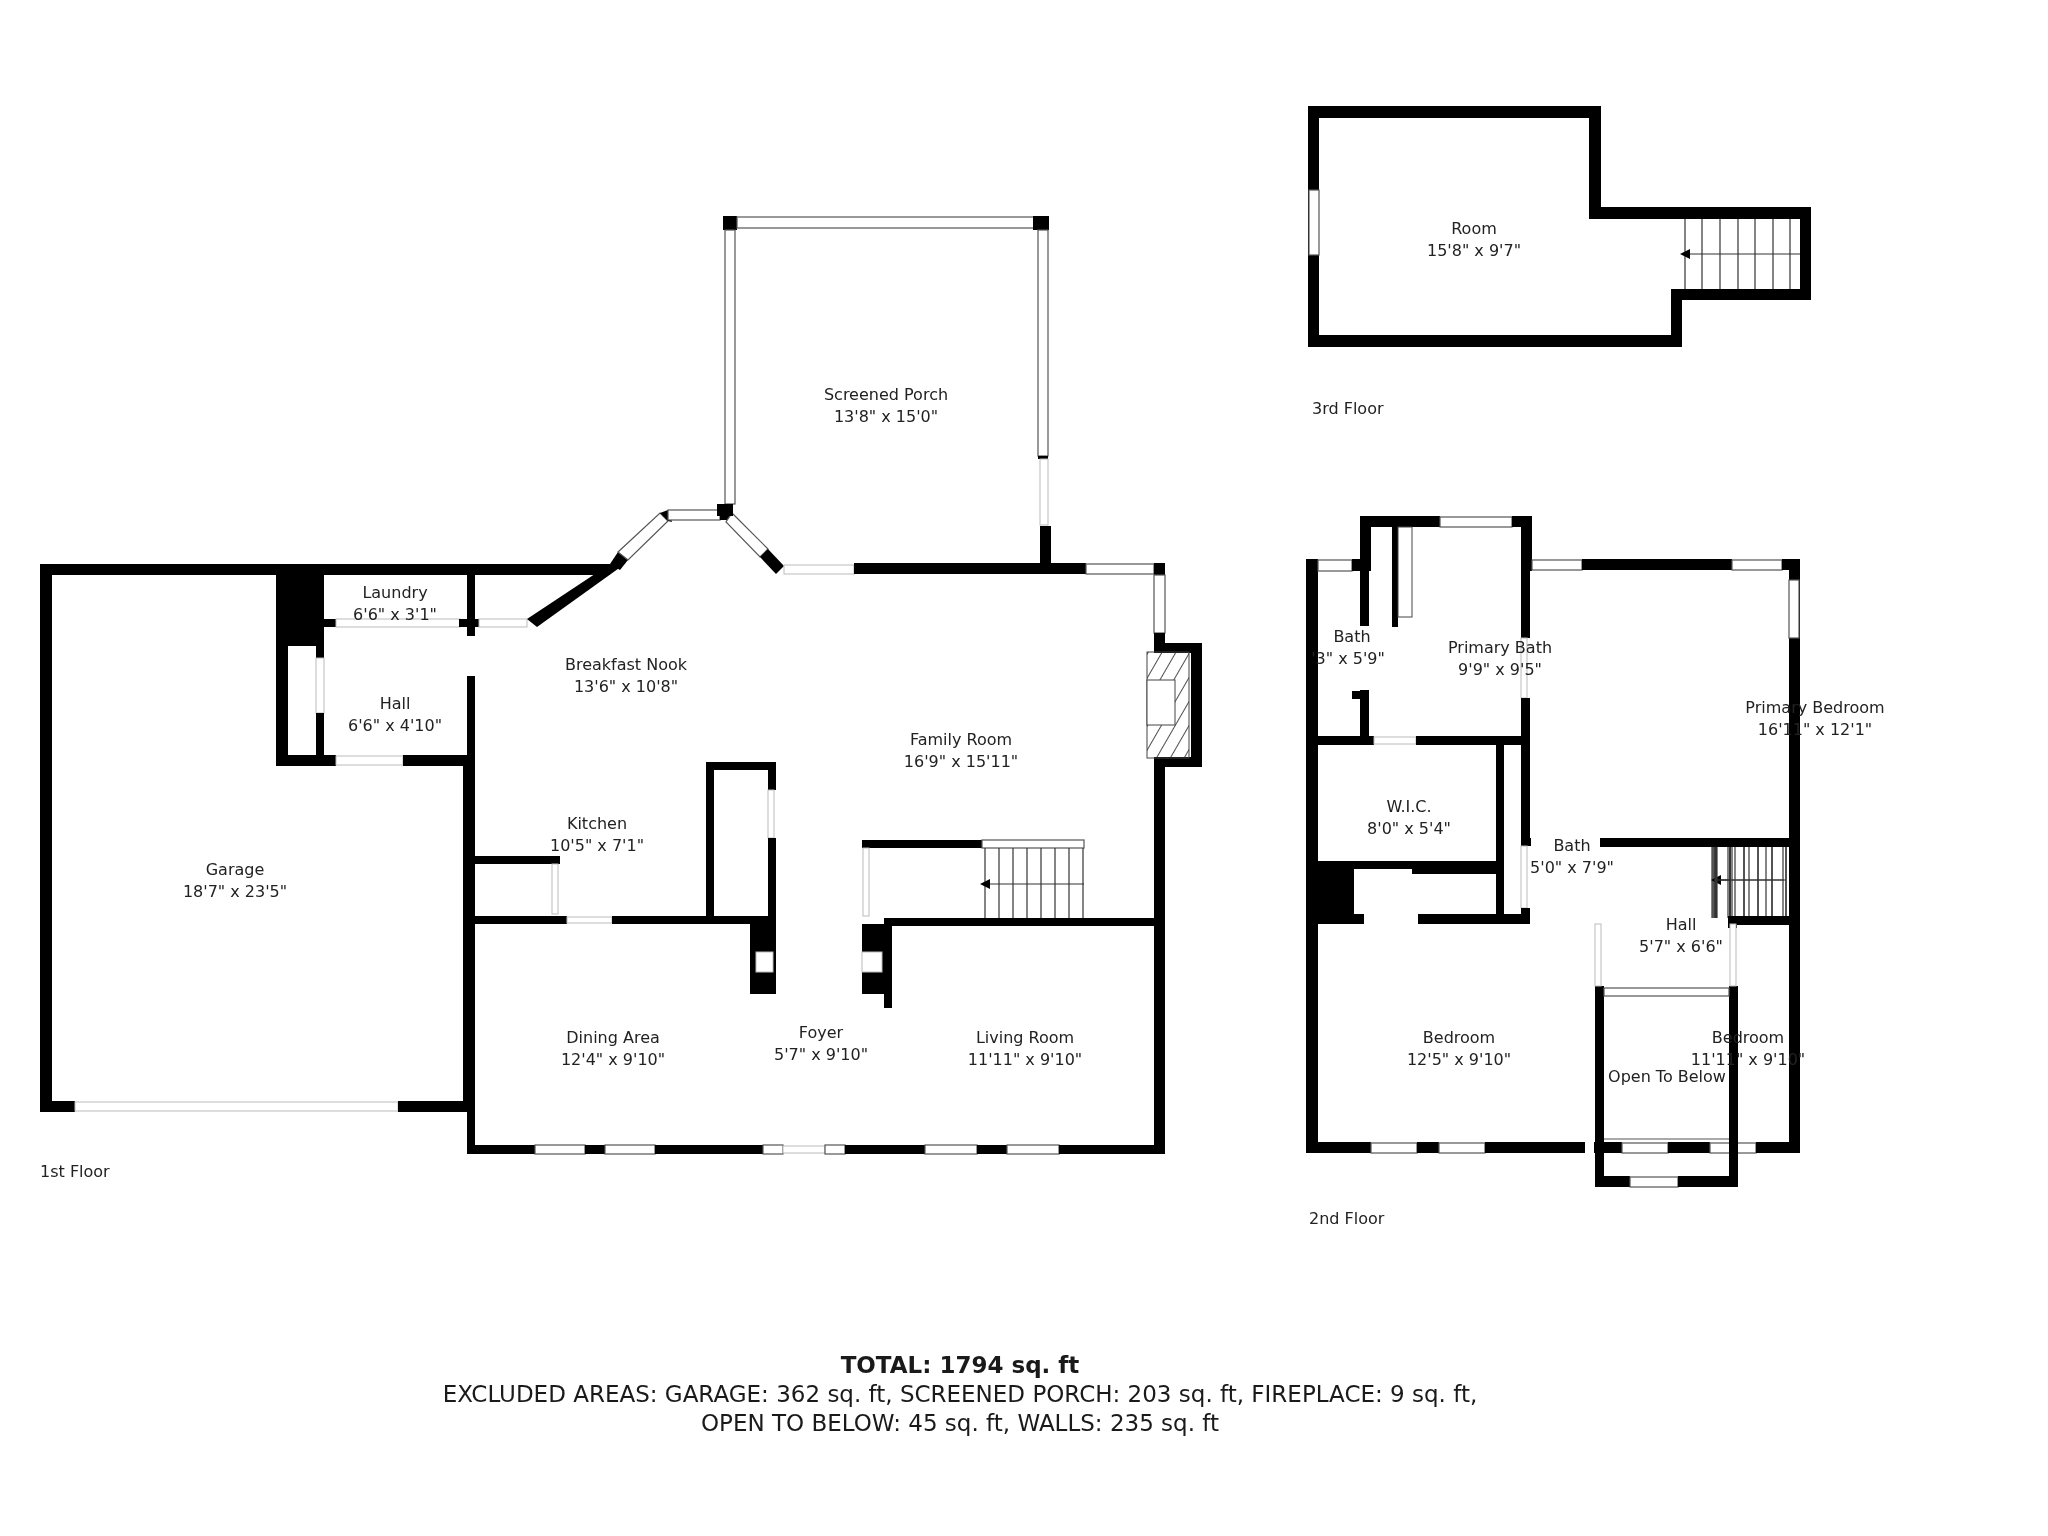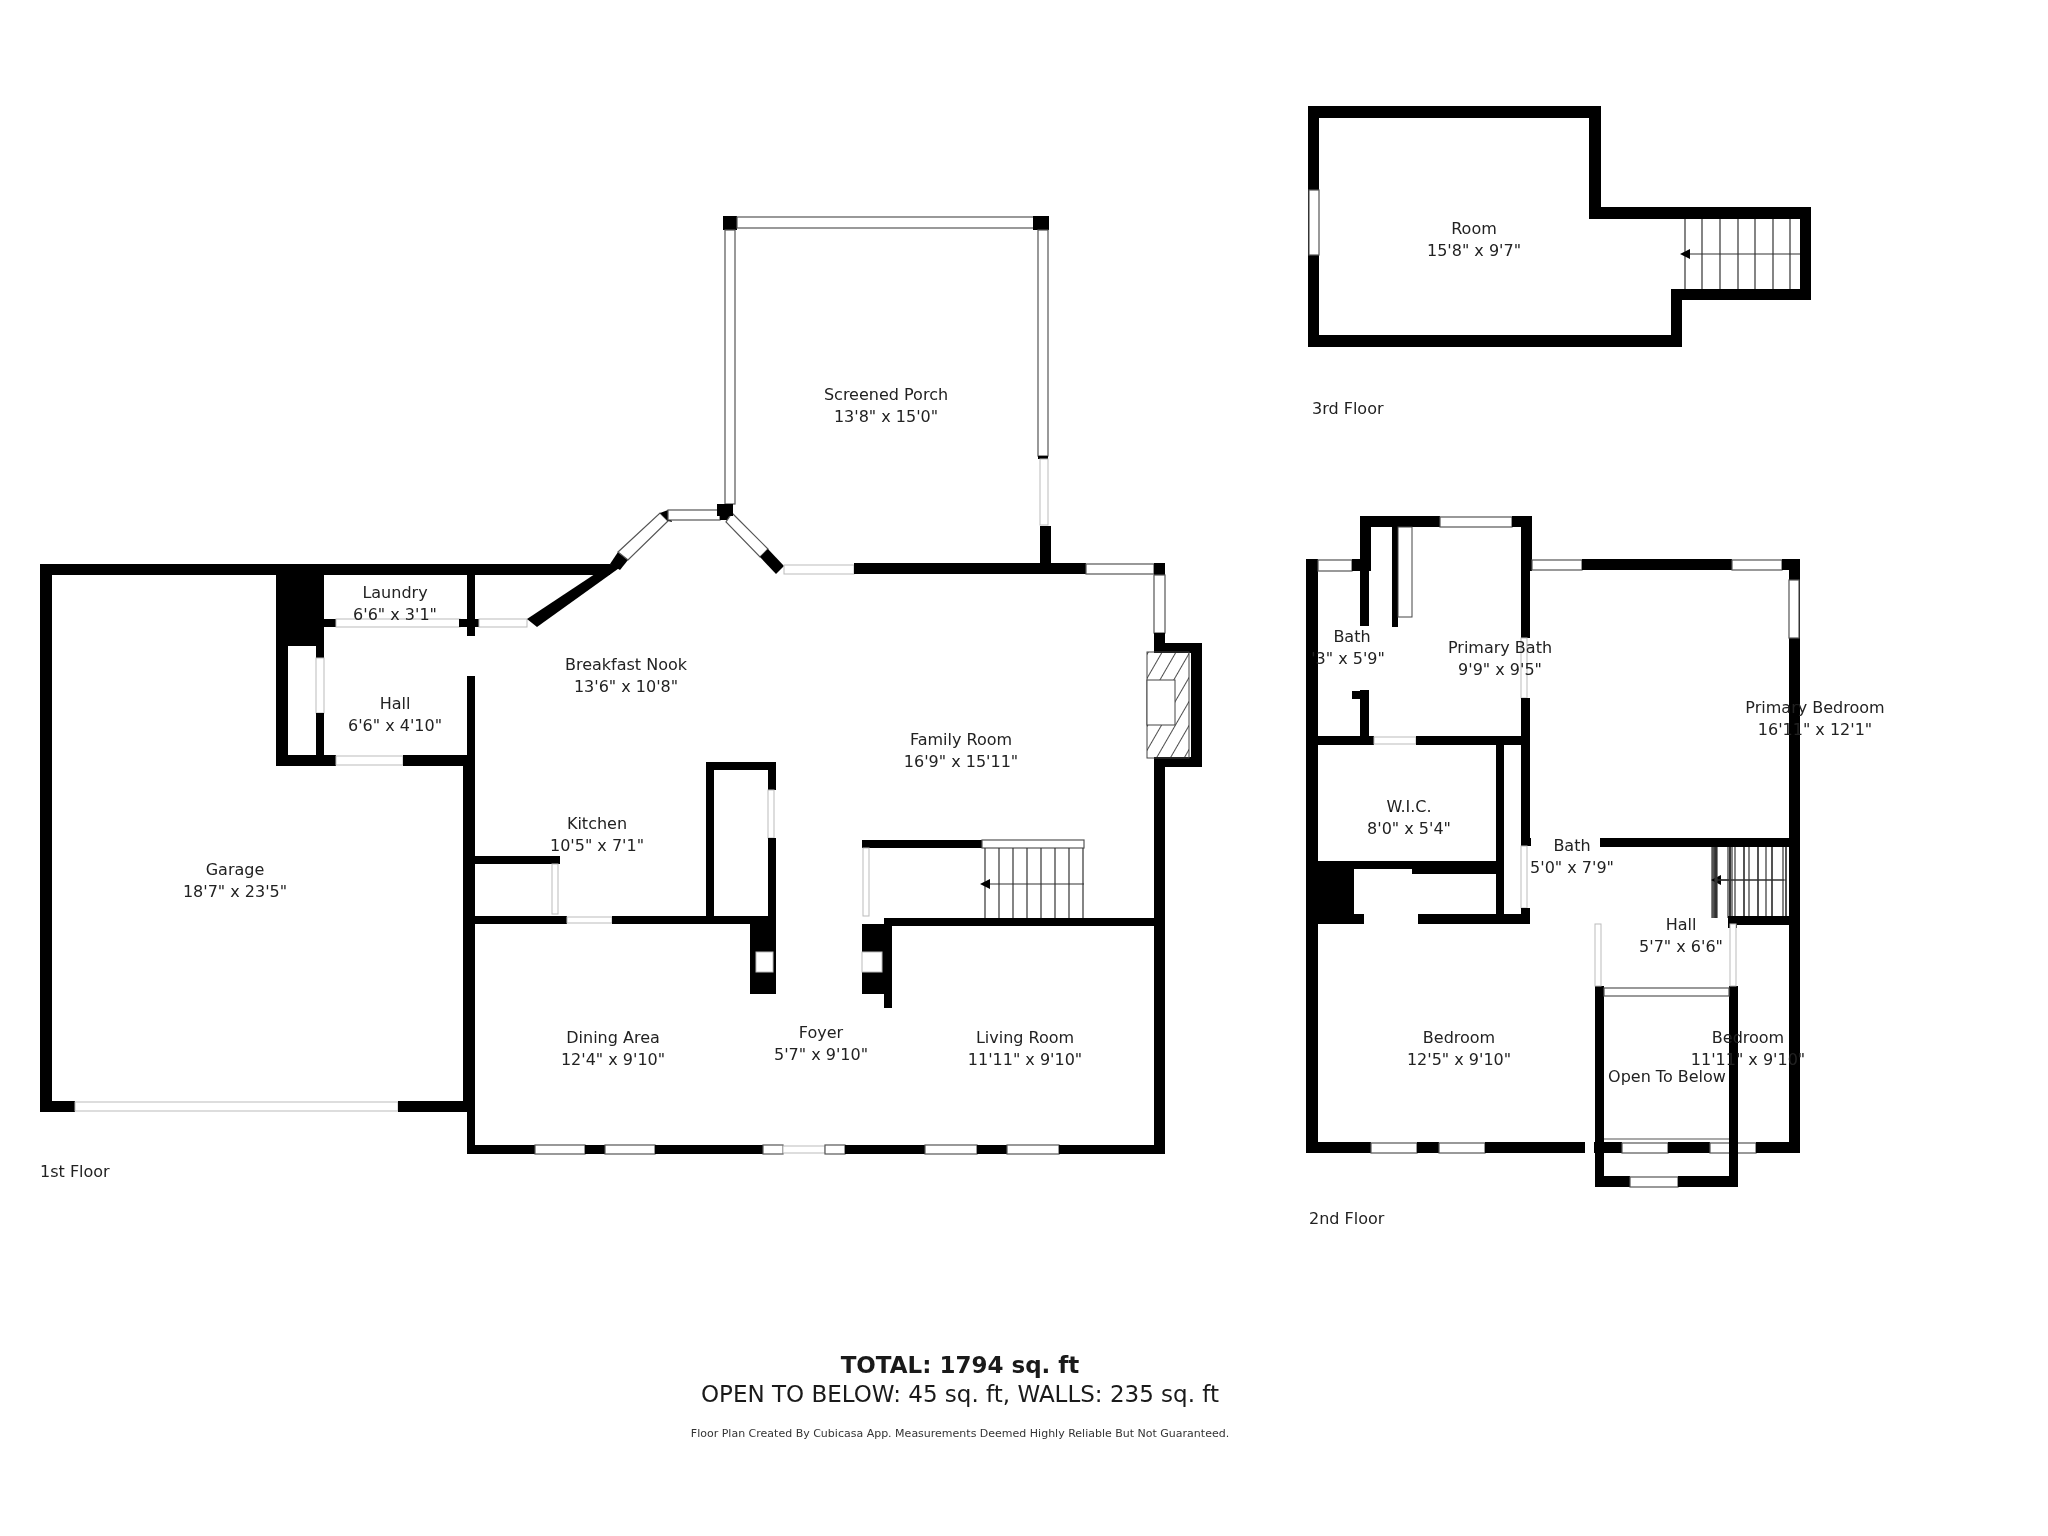--- a/index.html
+++ b/index.html
@@ -401,15 +401,15 @@
     <text class="rlabel" x="1459" y="1043">Bedroom</text>
     <text class="rlabel" x="1459" y="1065">12'5" x 9'10"</text>
     <text class="rlabel" x="1667" y="1082">Open To Below</text>
     <text class="rlabel" x="1748" y="1043">Bedroom</text>
     <text class="rlabel" x="1748" y="1065">11'11" x 9'10"</text>
   </g>
 </svg>
 
 <div class="summary">
   <div class="total">TOTAL: 1794 sq. ft</div>
+  <div class="line">EXCLUDED AREAS: GARAGE: 362 sq. ft, SCREENED PORCH: 203 sq. ft, FIREPLACE: 9 sq. ft,</div>
   <div class="line">OPEN TO BELOW: 45 sq. ft, WALLS: 235 sq. ft</div>
-  <div class="disclaimer">Floor Plan Created By Cubicasa App. Measurements Deemed Highly Reliable But Not Guaranteed.</div>
 </div>
 
 </body></html>

